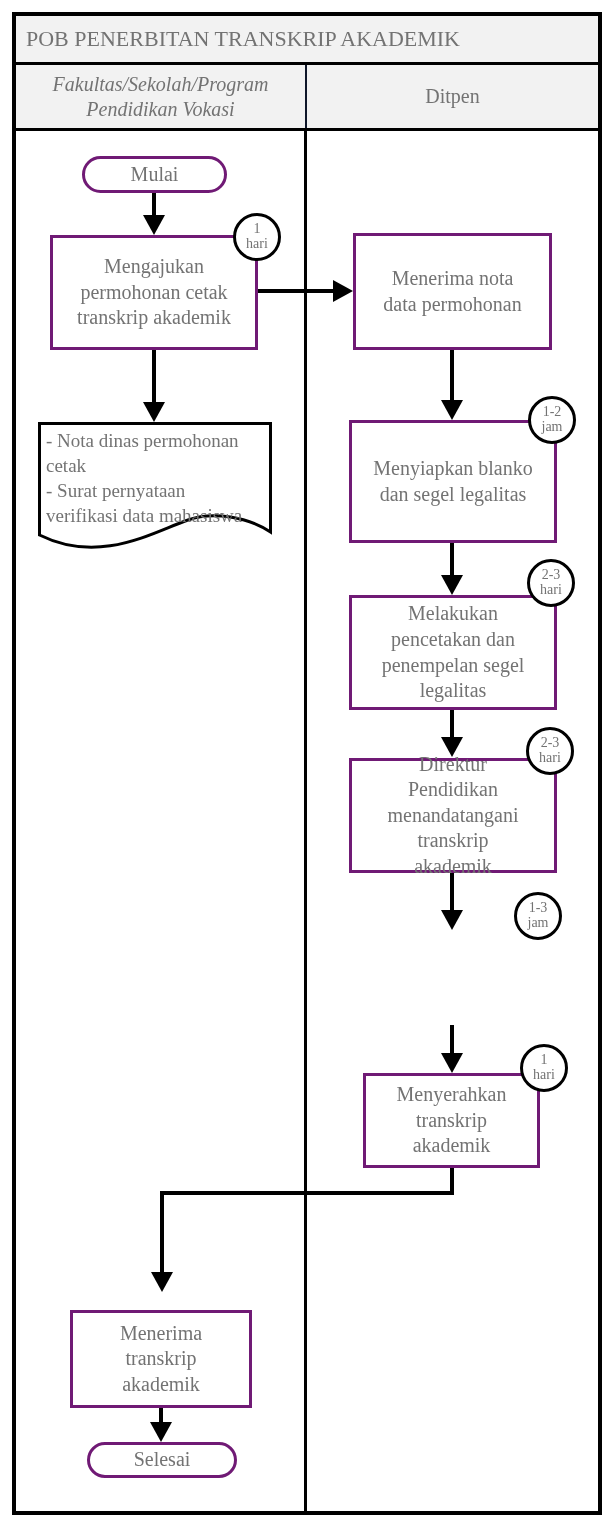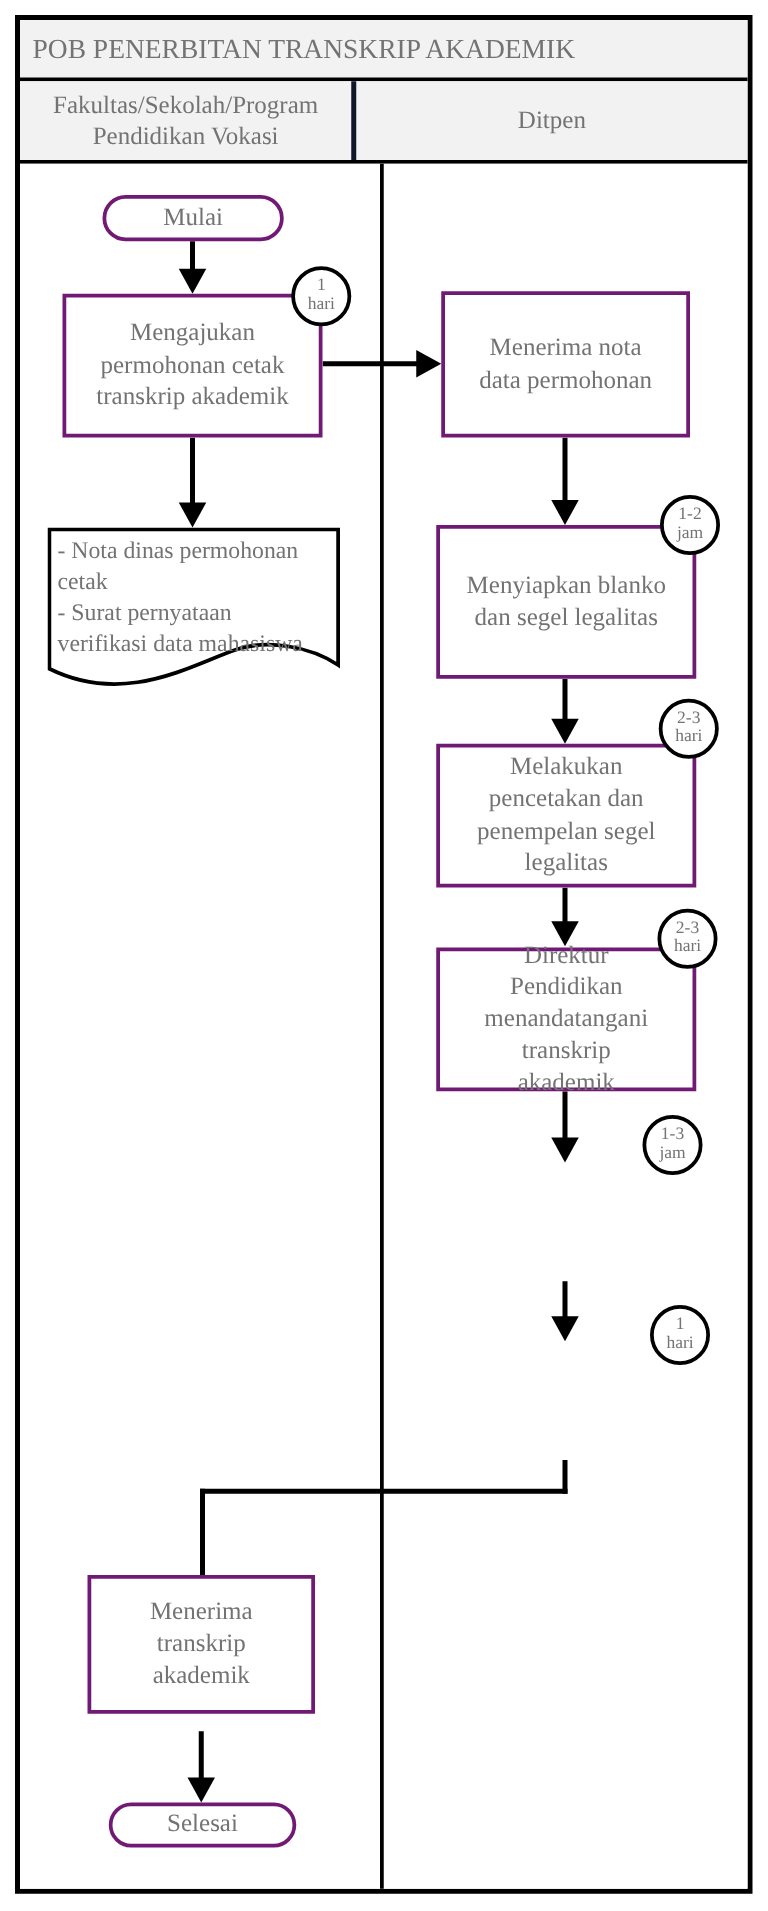--- a/index.html
+++ b/index.html
@@ -9,21 +9,21 @@
     overflow:hidden;
   }
   
   .frame{position:absolute;left:12px;top:12px;width:590px;height:1503px;
     border:4px solid #000;box-sizing:border-box;display:flex;flex-direction:column;background:#fff;}
   .title-row{height:46px;flex:0 0 46px;border-bottom:3px solid #000;background:#f2f2f2;
     display:flex;align-items:center;padding-left:10px;font-size:22px;}
   .header-row{height:63px;flex:0 0 63px;border-bottom:3px solid #000;background:#f2f2f2;display:flex;}
   .lane-header{display:flex;align-items:center;justify-content:center;text-align:center;
     font-size:20px;line-height:1.25;}
-  .lane-header.left{width:269px;border-right:4px solid #0f172a;box-sizing:border-box;}
+  .lane-header.left{width:291px;border-right:2px solid #0f172a;box-sizing:border-box;font-style:italic;}
   .lane-header.right{flex:1;}
   .content{flex:1;position:relative;background:#fff;}
   .lane-divider{position:absolute;left:288px;top:0;bottom:0;width:3px;background:#000;}
   
   .node{position:absolute;background:#fff;border:3px solid #701a75;box-sizing:border-box;
     display:flex;align-items:center;justify-content:center;text-align:center;
     font-size:20px;line-height:1.28;z-index:2;}
   .terminator{border-radius:19px;}
   .badge{position:absolute;width:48px;height:48px;border:3px solid #000;border-radius:50%;
     background:#fff;box-sizing:border-box;z-index:3;display:flex;flex-direction:column;
@@ -134,31 +134,34 @@
   <div class="ah-down" style="left:441px;top:910px;"></div>
 
   <div class="badge" style="left:514px;top:892px;">
     <span>1-3</span>
     <span>jam</span>
   </div>
 
   <div class="line" style="left:450px;top:1025px;width:4px;height:30px;"></div>
   <div class="ah-down" style="left:441px;top:1053px;"></div>
 
+  <div class="node" style="left:363px;top:1073px;width:177px;height:95px;padding:0 23px;">
+    <span>Menyerahkan transkrip akademik</span>
+  </div>
   <div class="badge" style="left:520px;top:1044px;">
     <span>1</span>
     <span>hari</span>
   </div>
 
   <div class="line" style="left:450px;top:1168px;width:4px;height:27px;"></div>
   <div class="line" style="left:160px;top:1191px;width:294px;height:4px;"></div>
   <div class="line" style="left:160px;top:1191px;width:4px;height:83px;"></div>
   <div class="ah-down" style="left:151px;top:1272px;"></div>
 
-  <div class="node" style="left:70px;top:1260px;width:182px;height:111px;padding:0 28px;">
+  <div class="node" style="left:70px;top:1310px;width:182px;height:98px;padding:0 28px;">
     <span>Menerima transkrip akademik</span>
   </div>
 
   <div class="line" style="left:159px;top:1385px;width:4px;height:39px;"></div>
   <div class="ah-down" style="left:150px;top:1422px;"></div>
 
   <div class="node terminator" style="left:87px;top:1442px;width:150px;height:36px;">
     <span>Selesai</span>
   </div>
 

